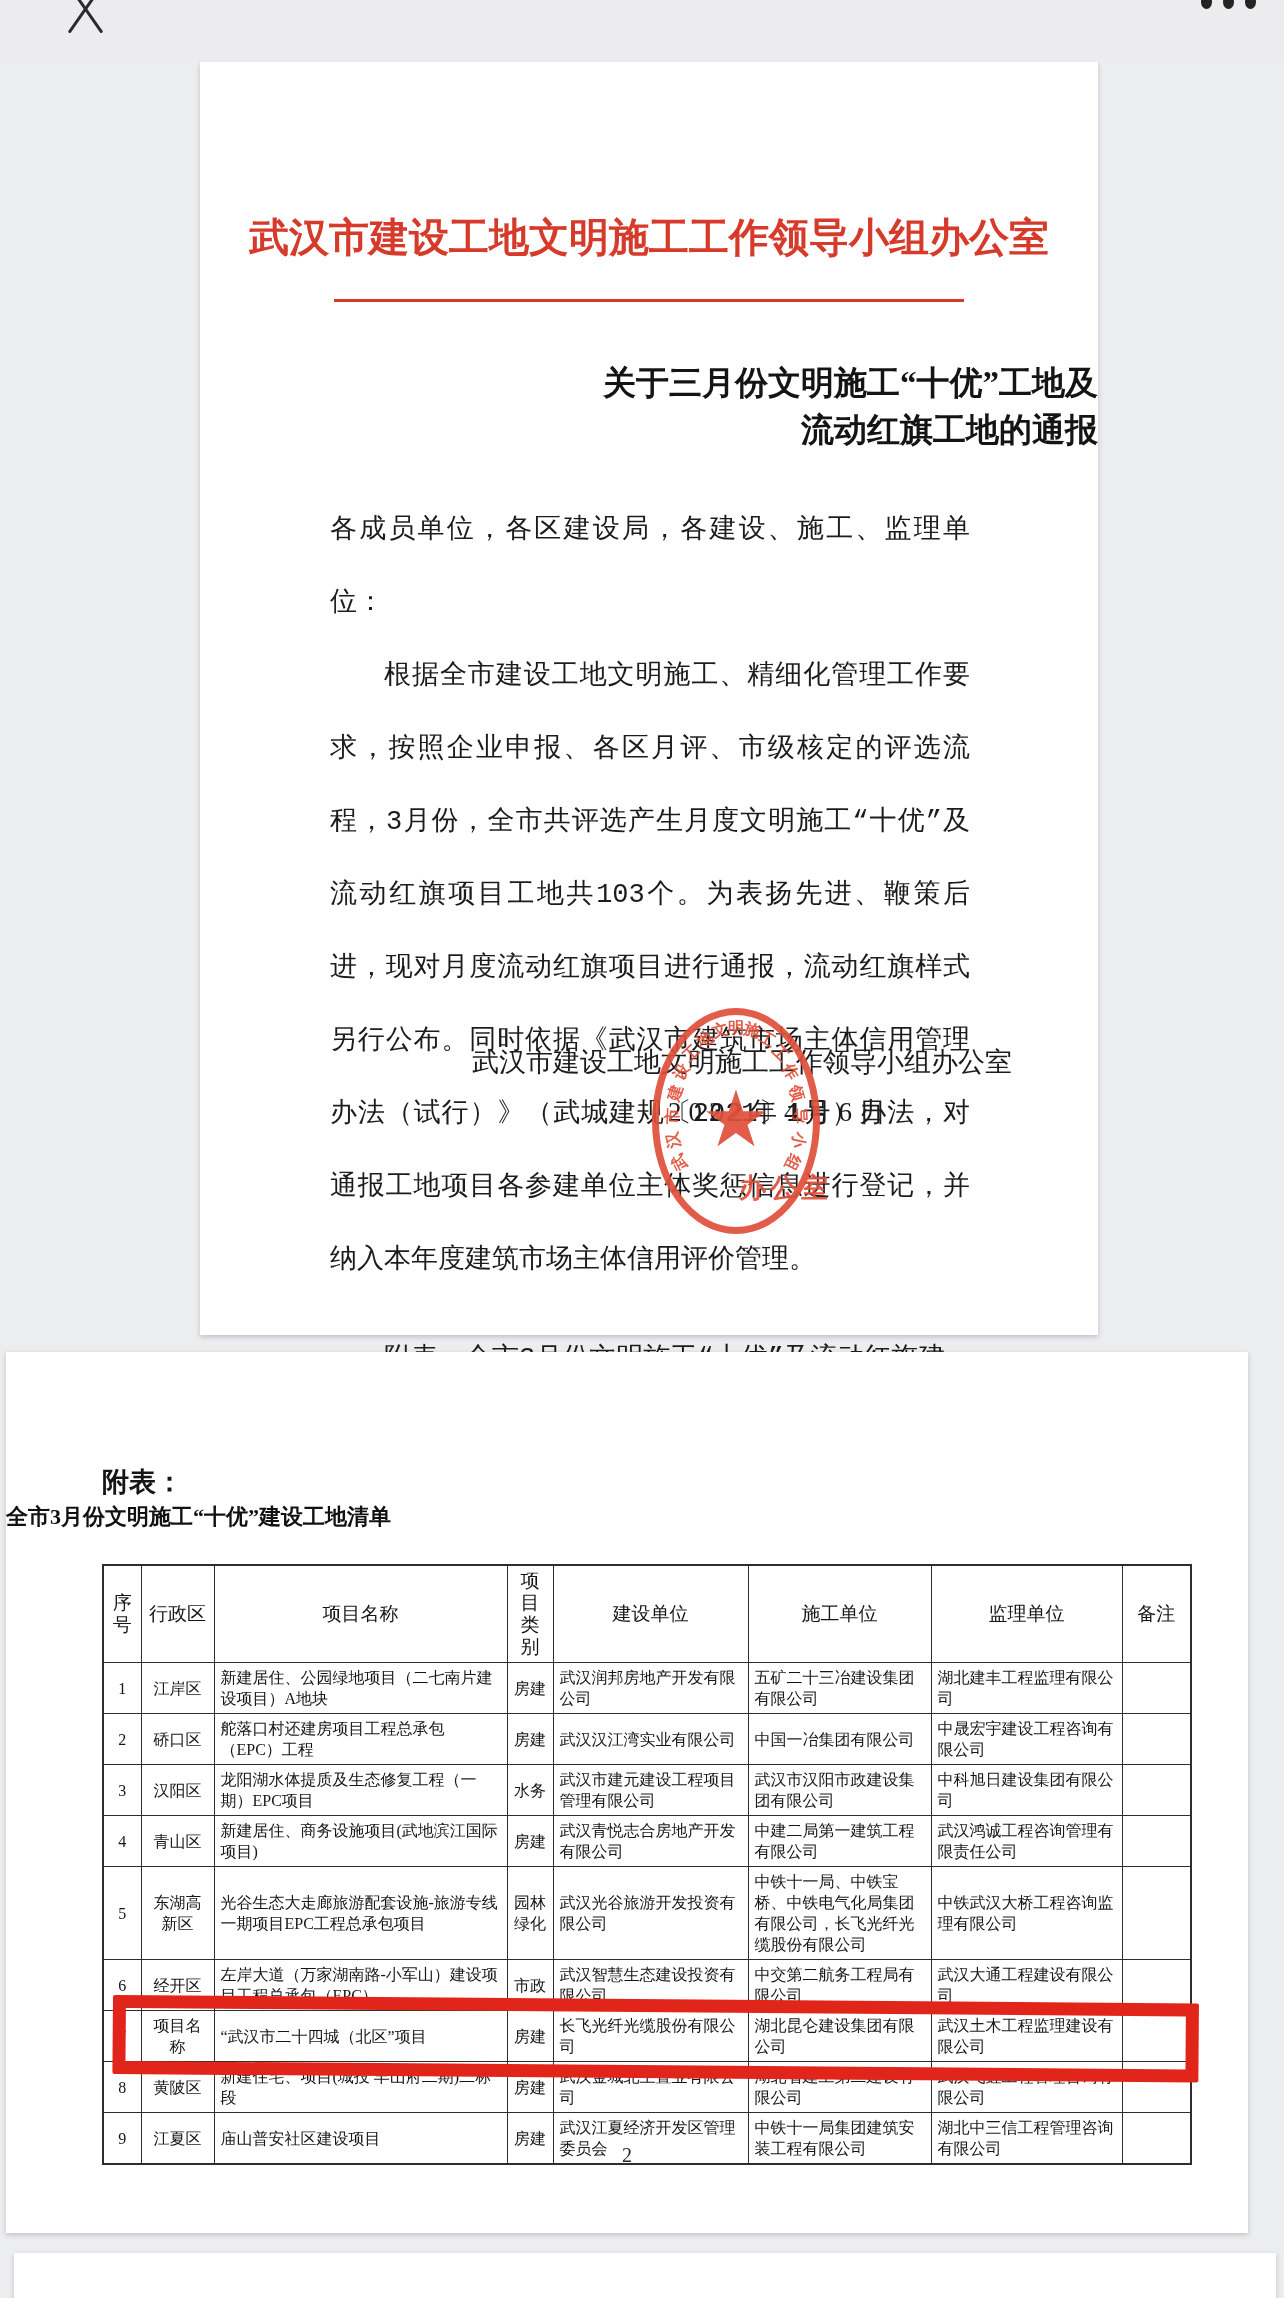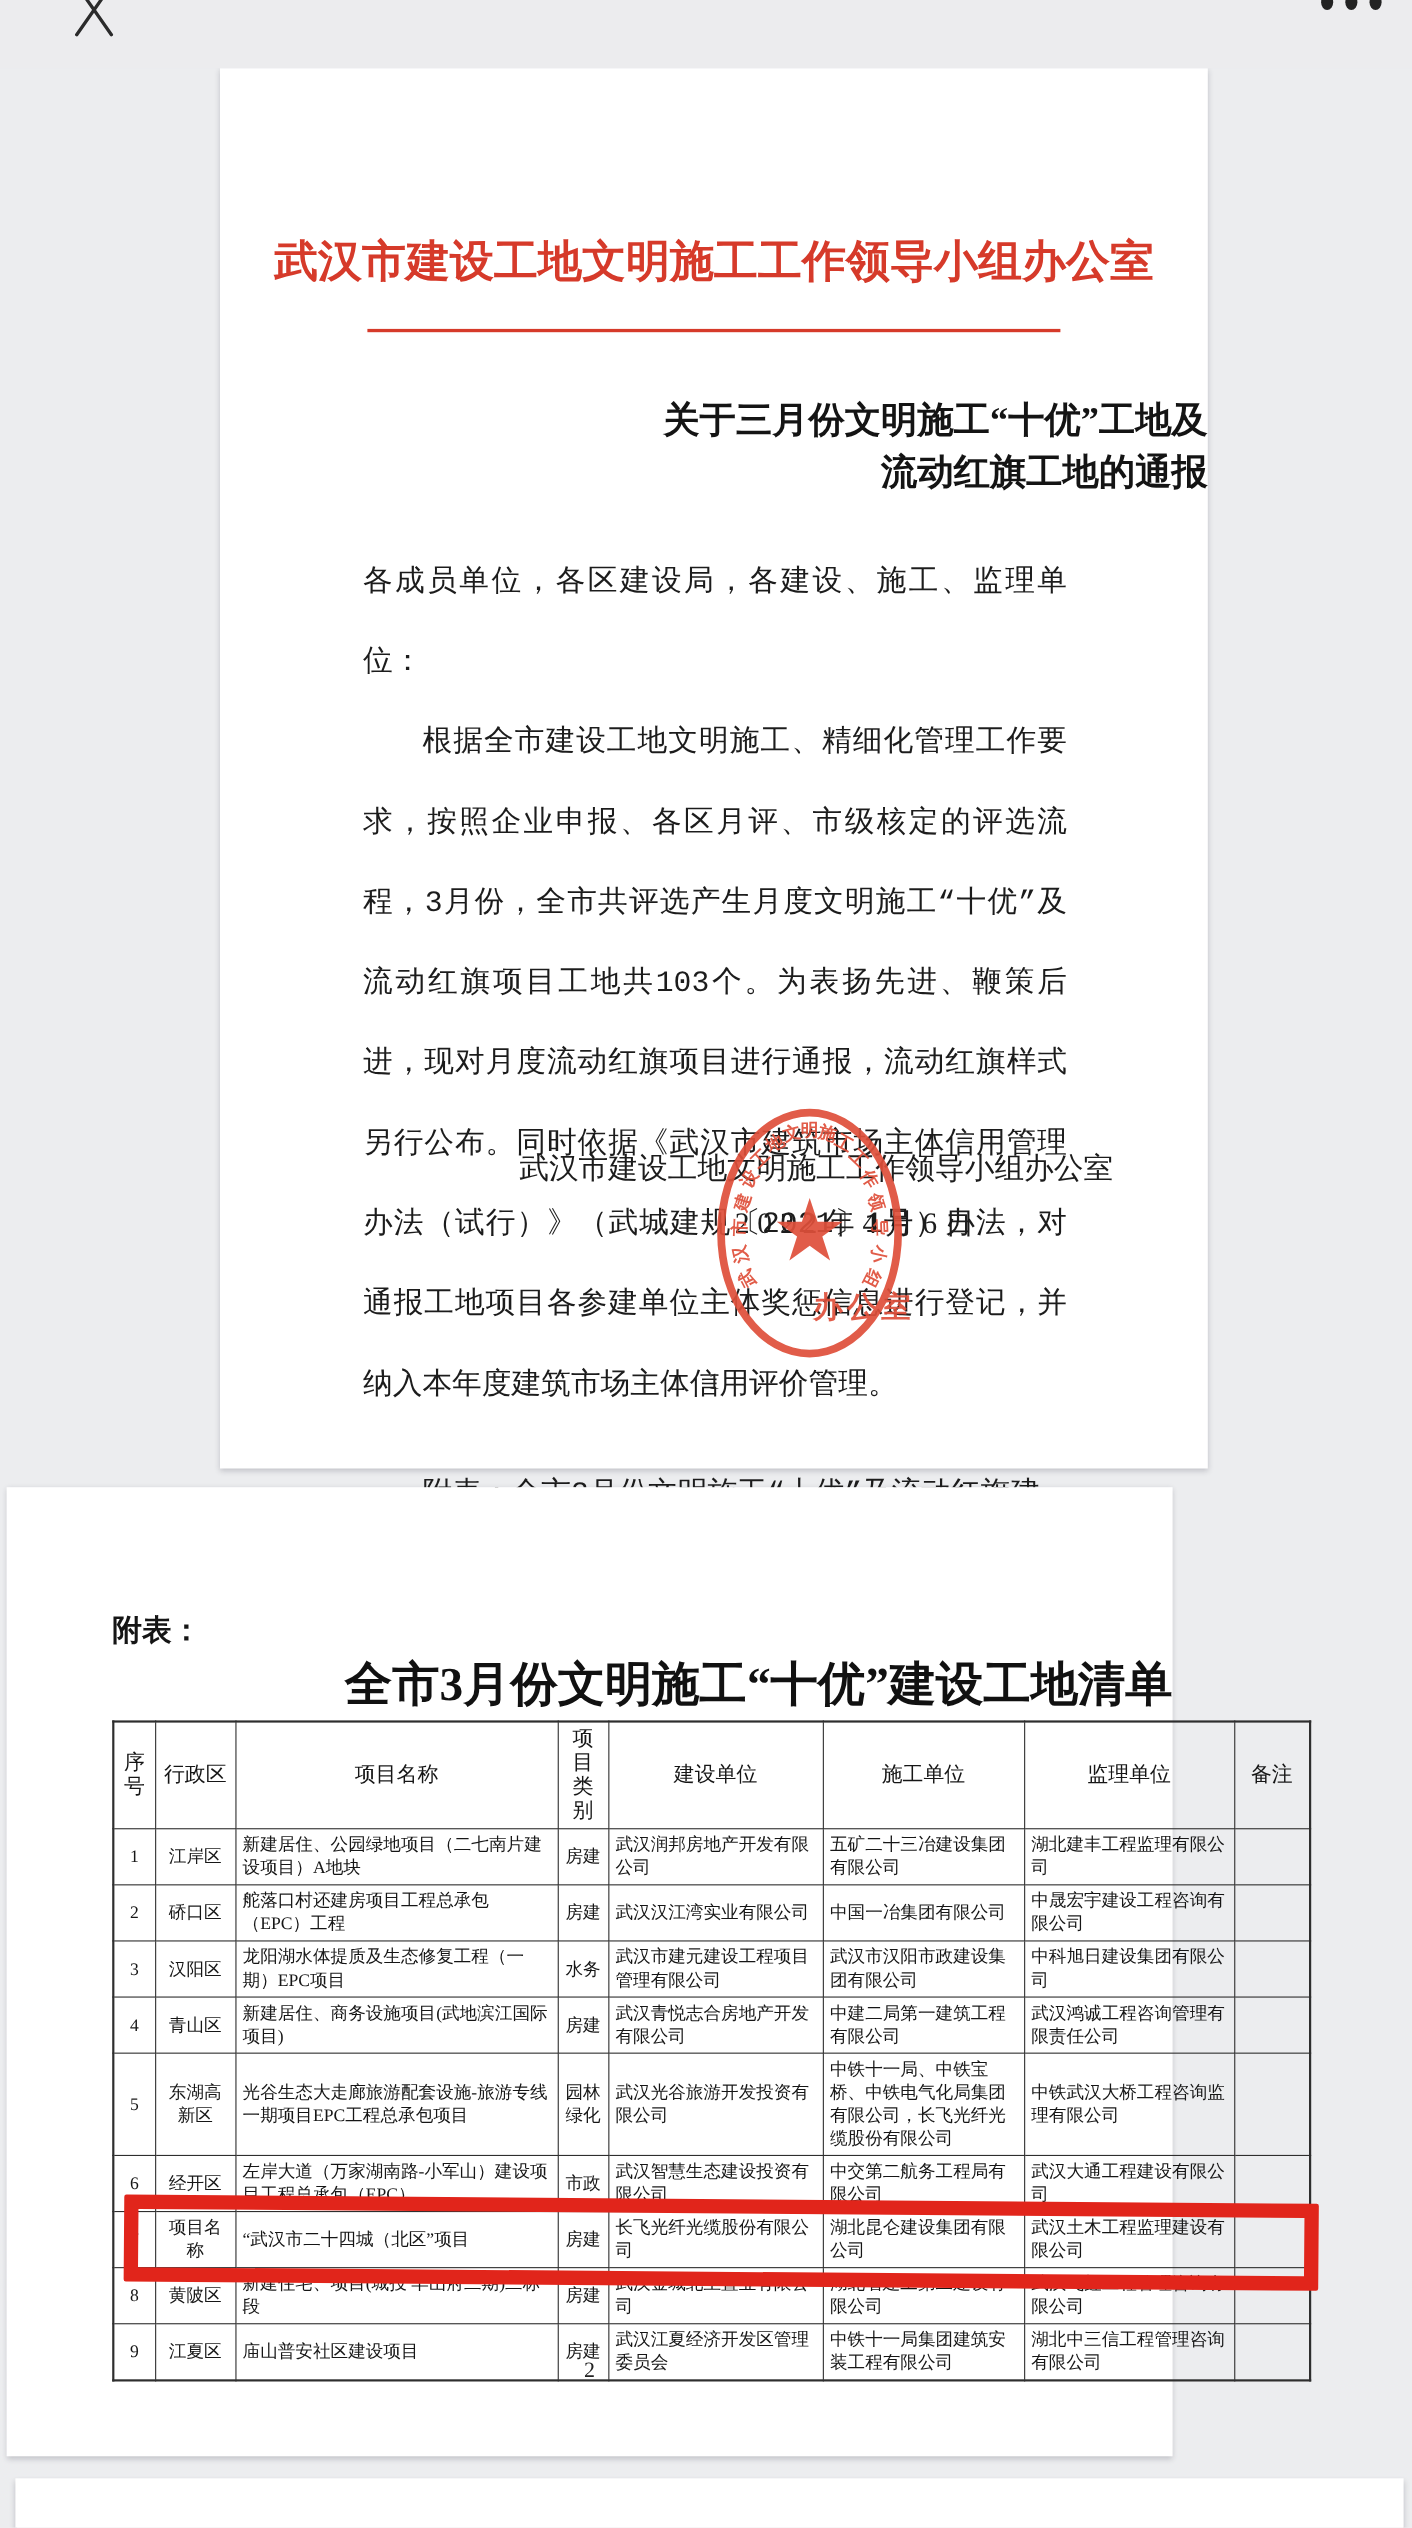--- a/index.html
+++ b/index.html
@@ -17,21 +17,21 @@
   .close-btn{position:absolute;left:58px;top:-22px;width:56px;height:62px;cursor:pointer;}
   .close-btn .bar{position:absolute;left:26px;top:2px;width:3px;height:58px;background:#2b2b2b;border-radius:2px;}
   .close-btn .bar.b1{transform:rotate(35deg);}
   .close-btn .bar.b2{transform:rotate(-35deg);}
   .more-btn{position:absolute;right:28px;top:-5px;display:flex;gap:11px;cursor:pointer;}
   .more-btn .dot{width:11px;height:14px;border-radius:50%;background:#232323;}
 
   
   .page{position:absolute;background:#fff;box-shadow:0 2px 5px rgba(40,40,60,.22);}
   .page1{left:200px;top:62px;width:898px;height:1273px;}
-  .page2{left:6px;top:1352px;width:1060px;height:881px;}
+  .page2{left:6px;top:1352px;width:1242px;height:881px;}
   .page3{left:14px;top:2253px;width:1262px;height:60px;}
 
   
   .letterhead{position:absolute;left:0;top:148px;width:100%;text-align:center;
     font-size:40px;font-weight:bold;color:var(--letterhead_red);letter-spacing:0px;}
   .red-rule{position:absolute;left:134px;top:237px;width:630px;height:3px;background:var(--letterhead_red);}
   .doc-title{position:absolute;left:0;top:298px;width:100%;text-align:right;
     font-size:33px;font-weight:bold;color:#141414;line-height:47px;}
   .p1-body{position:absolute;left:130px;top:432px;width:640px;font-size:27px;color:#1c1c1c;}
   .p1-body p{line-height:73px;text-align:justify;font-family:Liberation Mono, monospace;}
@@ -43,22 +43,22 @@
 
   
   .seal{position:absolute;left:452px;top:946px;width:168px;height:226px;z-index:2;opacity:.92;}
   .seal-ring{position:absolute;left:0;top:0;width:168px;height:226px;border:7px solid var(--seal_red);border-radius:50%;}
   .seal-star{position:absolute;left:0;top:72px;width:100%;text-align:center;font-size:78px;line-height:78px;color:var(--seal_red);font-family:"DejaVu Sans",sans-serif;}
   .seal-label{position:absolute;left:12px;top:162px;width:100%;text-align:right;font-size:27px;font-weight:bold;color:var(--seal_red);letter-spacing:4px;}
   .arc-ch{position:absolute;font-size:16px;font-weight:bold;color:var(--seal_red);}
 
   
   .attach-label{position:absolute;left:96px;top:112px;font-size:27px;font-weight:bold;color:#151515;}
-  .table-title{position:absolute;left:0;top:150px;width:100%;text-align:right;
-    font-size:43px;font-weight:bold;color:#111;}
+  .table-title{position:absolute;left:0;top:150px;width:100%;text-align:left;
+    font-size:22px;font-weight:bold;color:#111;}
   .site-table{position:absolute;left:96px;top:212px;width:1088px;border-collapse:collapse;table-layout:fixed;
     border:2px solid #2e2e2e;font-size:16px;color:#161616;}
   .site-table th,.site-table td{border:1px solid #2e2e2e;vertical-align:middle;padding:4px 6px;line-height:21px;}
   .site-table th{font-size:19px;font-weight:normal;text-align:center;height:44px;line-height:22px;}
   .site-table td{text-align:center;}
   .site-table td:nth-child(3){text-align:left;}
   .site-table td:nth-child(5),.site-table td:nth-child(6),.site-table td:nth-child(7){text-align:left;}
   .pnum2{position:absolute;left:0;top:792px;width:100%;text-align:center;font-size:20px;color:#222;}
 
   

